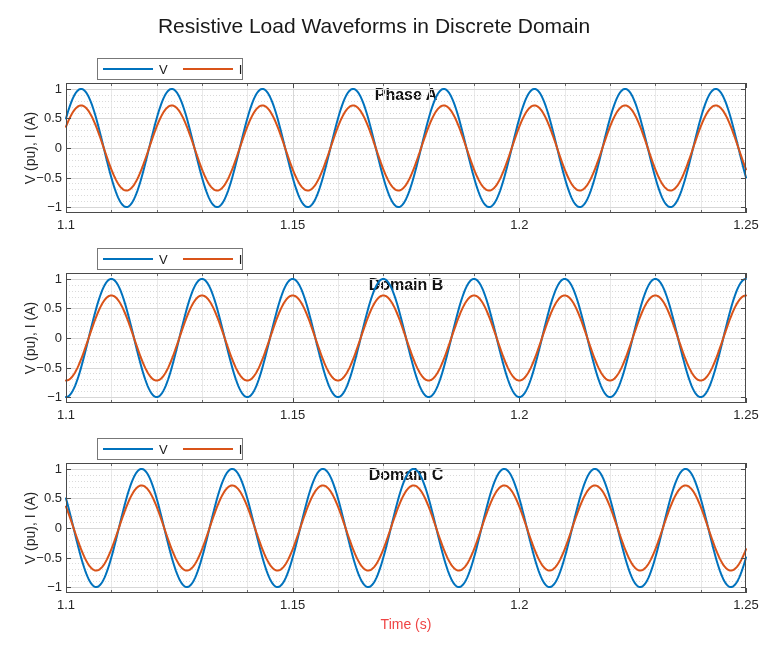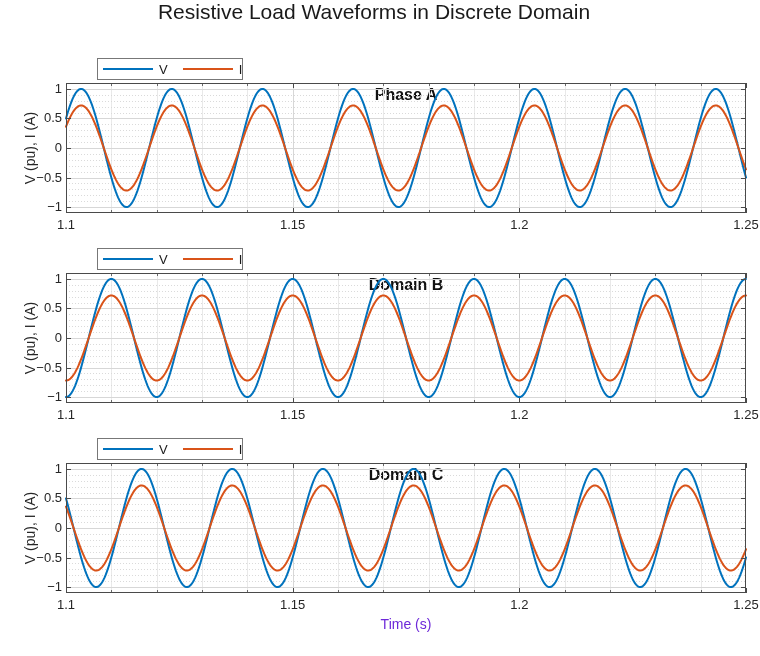--- a/index.html
+++ b/index.html
@@ -1,35 +1,35 @@
 <!DOCTYPE html>
 <html><head>
 <meta charset="utf-8">
 <style>
   html,body{margin:0;padding:0;background:#fff;}
   #figure{position:relative;width:760px;height:656px;background:#ffffff;overflow:hidden;
           font-family:"Liberation Sans","DejaVu Sans",sans-serif;}
-  .fig-title{position:absolute;top:0;left:0;width:748px;text-align:center;
+  .fig-title{position:absolute;top:14px;left:0;width:748px;text-align:center;
              font-size:21px;color:#1a1a1a;}
   .subplot{position:absolute;left:0;width:760px;height:130px;}
   .plot{position:absolute;left:66px;top:0;width:680px;height:130px;overflow:visible;}
   .sp-title{position:absolute;left:66px;top:-21px;width:680px;text-align:center;
             font-size:16px;font-weight:bold;color:#111;margin-top:24px;}
   .legend{position:absolute;left:97px;top:-25px;width:146px;height:22px;
           background:#fff;border:1px solid #777;box-sizing:border-box;
           display:flex;align-items:center;padding-left:5px;}
   .lline{display:inline-block;width:50px;height:2.5px;flex:none;}
   .llabel{font-size:13px;color:#1a1a1a;margin-left:6px;line-height:1;}
   .lline2{margin-left:15px;}
   .ylabel{position:absolute;left:30px;top:65px;transform:translate(-50%,-50%) rotate(-90deg);
           white-space:nowrap;font-size:14px;color:#262626;}
   .ytick{position:absolute;right:698px;font-size:13px;color:#262626;white-space:nowrap;line-height:16px;}
   .xtick{position:absolute;top:134px;transform:translateX(-50%);font-size:13px;color:#262626;line-height:16px;}
   .xlabel{position:absolute;left:66px;top:153px;width:680px;text-align:center;
-          font-size:14px;color:#6d28d9;}
+          font-size:14px;color:#ef4444;}
 </style>
 </head>
 <body>
 
 <div id="figure">
   <div class="fig-title">Resistive Load Waveforms in Discrete Domain</div>
 
   <div class="subplot" style="top:83px">
     <div class="legend">
       <span class="lline" style="background: rgb(0, 114, 189);"></span>

